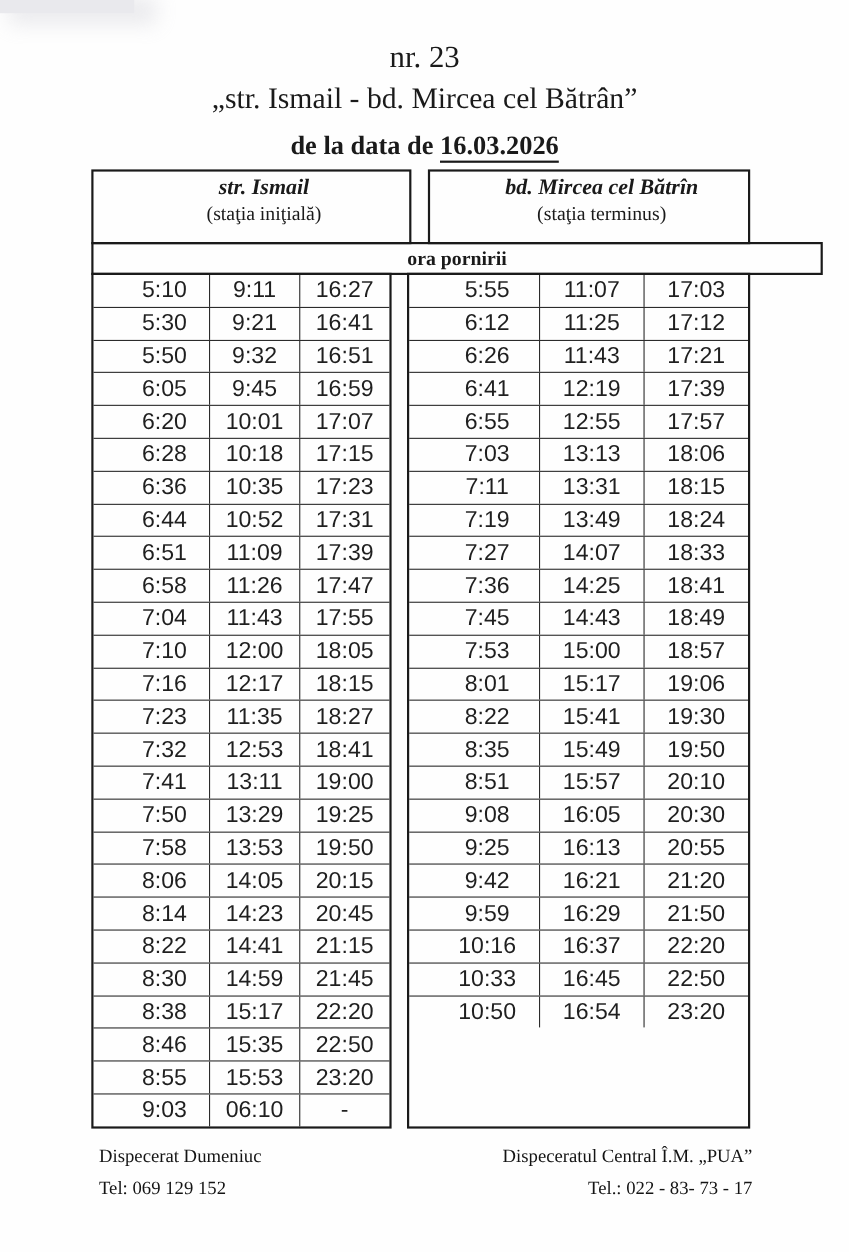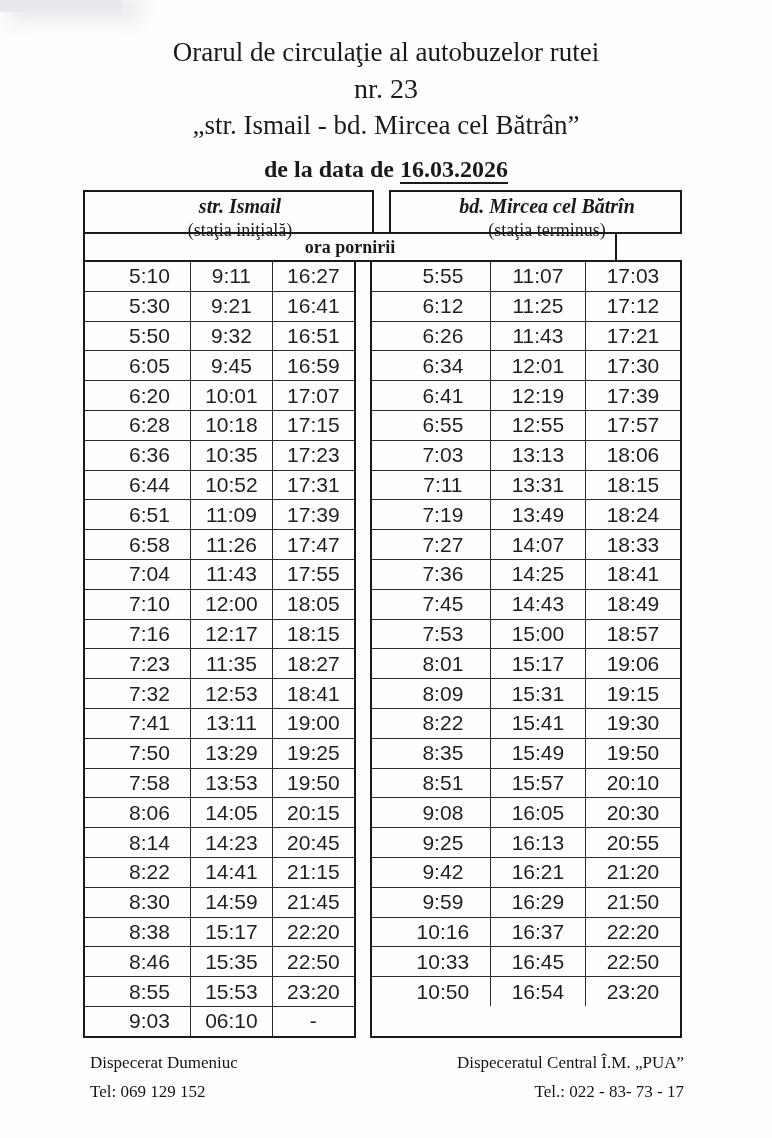--- a/index.html
+++ b/index.html
@@ -22,32 +22,32 @@
   .t2 { font-size: 28px; line-height: 37px; font-weight: normal; }
   .t3 { font-size: 27px; line-height: 37px; }
   .subtitle-block { margin-top: 10px; text-align: center; font-weight: bold; }
   .s1 { font-size: 24px; line-height: 31px; }
   .s2 { font-size: 24px; line-height: 31px; }
   .s2 .date { border-bottom: 2.5px solid #1a1a1a; padding-bottom: 0px; }
 
   .timetable { margin-left: 83px; width: 599px; margin-top: 5px; }
   .hdr-row { display: flex; }
   .hdr-box {
-    box-sizing: border-box; height: 44px;
+    box-sizing: border-box; height: 68px;
     border: 2px solid #1a1a1a;
     text-align: center; padding-top: 2px; padding-left: 23px;
   }
   .hdr-box.left  { width: 291px; }
   .hdr-box.right { width: 293px; }
   .hdr-gap { width: 15px; }
   .station-name { font-size: 20px; font-weight: bold; font-style: italic; line-height: 25px; }
   .station-sub  { font-size: 18px; line-height: 22px; }
 
   .span-row {
-    box-sizing: border-box; width: 534px; height: 30px;
+    box-sizing: border-box; width: 665px; height: 30px;
     border: 2px solid #1a1a1a; margin-top: -2px;
     text-align: center; font-weight: bold; font-size: 18px; line-height: 26px;
   }
 
   .times-section { display: flex; margin-top: -2px; }
   .times-table {
     box-sizing: border-box;
     border: 2px solid #1a1a1a;
   }
   .times-table.left  { width: 291px; }
@@ -72,21 +72,20 @@
             display: flex; justify-content: space-between;
             font-size: 17px; line-height: 29px; color: #141414; }
   .footer .right-col { text-align: right; }
 </style>
 </head>
 <body>
 
 <div class="artifact"></div>
 
 <div class="title-block">
-  <div class="t1">Orarul de circulaţie al autobuzelor rutei</div>
   <div class="t2">nr. 23</div>
   <div class="t3">„str. Ismail - bd. Mircea cel Bătrân”</div>
 </div>
 
 <div class="subtitle-block">
   <div class="s2"><span>de la data de </span><span class="date">16.03.2026</span></div>
 </div>
 
 <div class="timetable">
 
@@ -248,25 +247,20 @@
           <div class="tcell">6:12</div>
           <div class="tcell">11:25</div>
           <div class="tcell">17:12</div>
         </div>
         <div class="trow">
           <div class="tcell">6:26</div>
           <div class="tcell">11:43</div>
           <div class="tcell">17:21</div>
         </div>
         <div class="trow">
-          <div class="tcell">6:34</div>
-          <div class="tcell">12:01</div>
-          <div class="tcell">17:30</div>
-        </div>
-        <div class="trow">
           <div class="tcell">6:41</div>
           <div class="tcell">12:19</div>
           <div class="tcell">17:39</div>
         </div>
         <div class="trow">
           <div class="tcell">6:55</div>
           <div class="tcell">12:55</div>
           <div class="tcell">17:57</div>
         </div>
         <div class="trow">
@@ -301,25 +295,20 @@
         </div>
         <div class="trow">
           <div class="tcell">7:53</div>
           <div class="tcell">15:00</div>
           <div class="tcell">18:57</div>
         </div>
         <div class="trow">
           <div class="tcell">8:01</div>
           <div class="tcell">15:17</div>
           <div class="tcell">19:06</div>
-        </div>
-        <div class="trow">
-          <div class="tcell">8:09</div>
-          <div class="tcell">15:31</div>
-          <div class="tcell">19:15</div>
         </div>
         <div class="trow">
           <div class="tcell">8:22</div>
           <div class="tcell">15:41</div>
           <div class="tcell">19:30</div>
         </div>
         <div class="trow">
           <div class="tcell">8:35</div>
           <div class="tcell">15:49</div>
           <div class="tcell">19:50</div>

